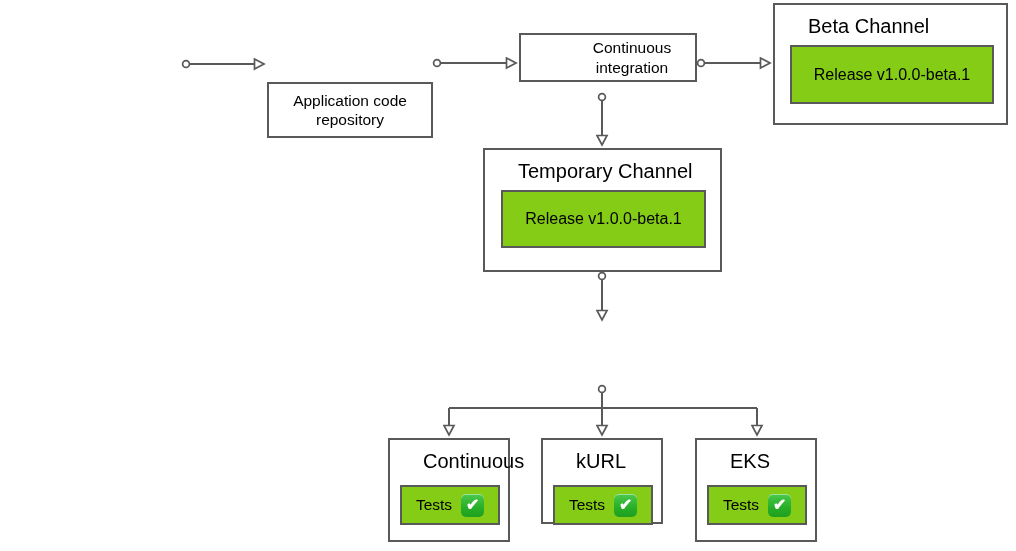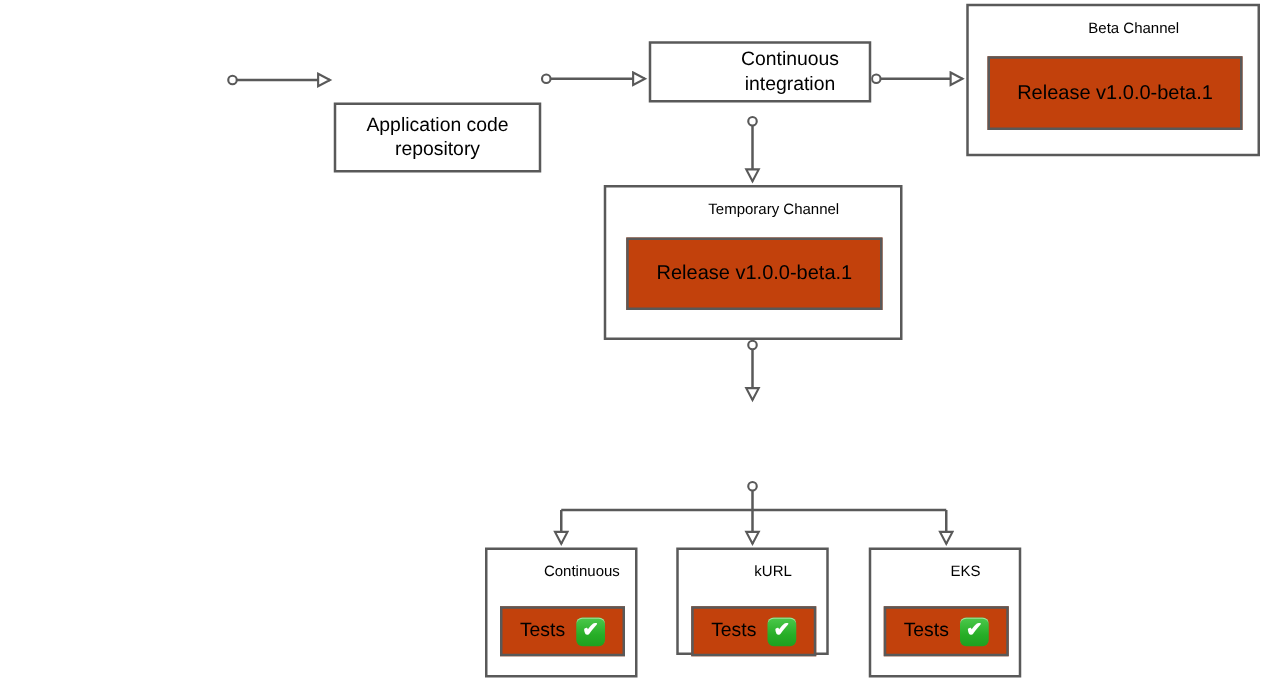--- a/index.html
+++ b/index.html
@@ -31,29 +31,28 @@
     line-height: 1.25;
   }
   .group {
     position: absolute;
     box-sizing: border-box;
     border: 2px solid #595959;
     background: #ffffff;
   }
   .group-title {
     margin-top: 10px;
-    text-align: center;
-    font-size: 12px;
+    font-size: 20px;
     margin-left: 33px;
   }
   .inner {
     position: absolute;
     box-sizing: border-box;
     border: 2px solid #595959;
-    background: #c2410c;
+    background: #84cc16;
     display: flex;
     align-items: center;
     justify-content: center;
     font-size: 16px;
   }
   .mono {
     font-family: "DejaVu Sans Mono", "Liberation Mono", monospace;
     font-weight: bold;
     font-size: 16px;
     letter-spacing: 1px;

